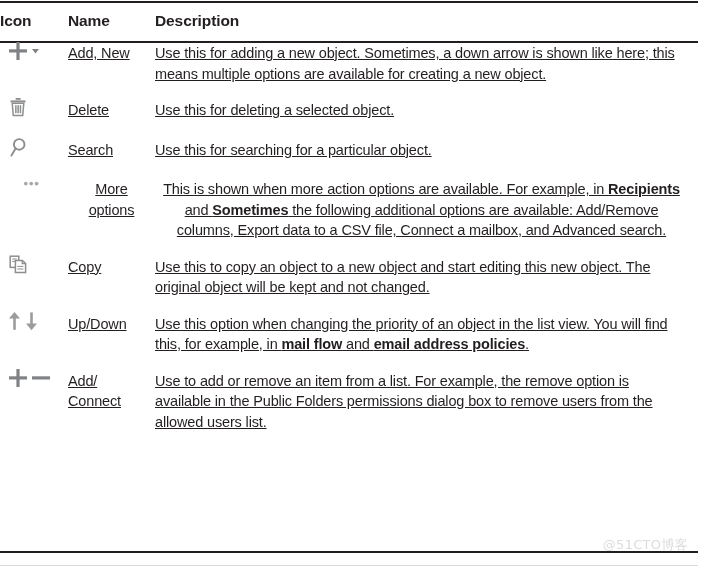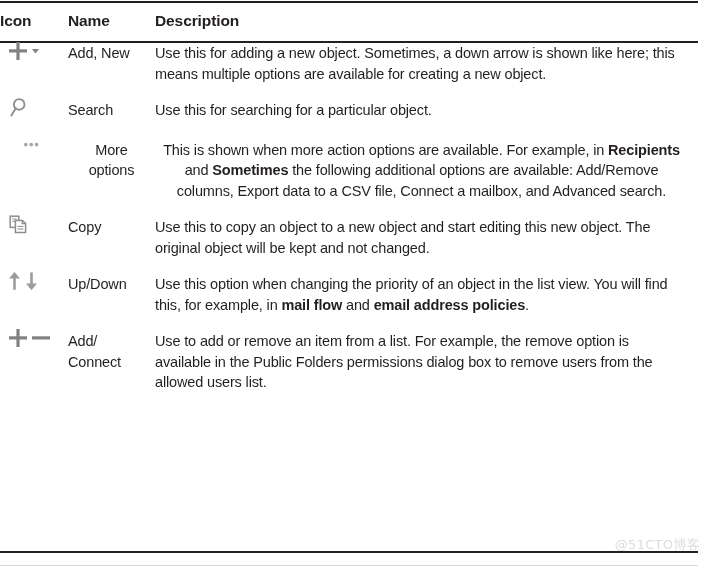--- a/index.html
+++ b/index.html
@@ -74,20 +74,21 @@
     width: 698px; height: 1px;
     background: #d8d8d8;
   }
 
   tbody td {
     vertical-align: top;
     font-size: 14.5px;
     line-height: 20.5px;
     color: #231f20;
     padding: 0;
+    text-decoration: underline;
   }
 
   td.cell-icon {
     padding-left: 8px;
     padding-top: 4px;
   }
   td.cell-name {
     padding-top: 7px;
     letter-spacing: -0.15px;
     white-space: pre-line;
@@ -110,21 +111,21 @@
   
   .ico {
     display: inline-block;
     position: relative;
     color: #808285;
   }
   .ico svg { display: block; }
 
   .watermark {
     position: absolute;
-    right: 8px;
+    right: 20px;
     top: 536px;
     font-size: 13px;
     color: #dcdcdc;
     letter-spacing: 0.3px;
     font-family: "DejaVu Sans", sans-serif;
     user-select: none;
   }
 </style>
 </head>
 <body>
@@ -154,20 +155,36 @@
               <rect x="8.4" y="1" width="3.2" height="18" fill="#808285"></rect>
               <path d="M24 8 L31 8 L27.5 12.6 Z" fill="#808285"></path>
             </svg>
           </span>
         </td>
         <td class="cell-name">Add, New</td>
         <td class="cell-desc">Use this for adding a new object. Sometimes, a down arrow is shown like here; this means multiple options are available for creating a new object.</td>
       </tr>
 
 
+      <tr>
+        <td class="cell-icon">
+          <span class="ico">
+            <svg width="34" height="21" viewBox="0 0 34 21">
+              <rect x="2.5" y="3.4" width="15" height="2.0" fill="#8c8e90"></rect>
+              <rect x="7.6" y="1.0" width="5" height="1.8" fill="#8c8e90"></rect>
+              <path d="M4.2 6.2 L15.8 6.2 L14.7 18.6 L5.3 18.6 Z" fill="none" stroke="#8c8e90" stroke-width="1.5"></path>
+              <rect x="7.1" y="8.2" width="1.5" height="8" fill="#8c8e90"></rect>
+              <rect x="9.4" y="8.2" width="1.5" height="8" fill="#8c8e90"></rect>
+              <rect x="11.7" y="8.2" width="1.5" height="8" fill="#8c8e90"></rect>
+            </svg>
+          </span>
+        </td>
+        <td class="cell-name">Delete</td>
+        <td class="cell-desc">Use this for deleting a selected object.</td>
+      </tr>
 
       <tr>
         <td class="cell-icon">
           <span class="ico">
             <svg width="34" height="21" viewBox="0 0 34 21">
               <circle cx="11.2" cy="7.4" r="5.3" fill="none" stroke="#8c8e90" stroke-width="1.9"></circle>
               <line x1="7.6" y1="11.4" x2="3.4" y2="18.6" stroke="#8c8e90" stroke-width="1.9" stroke-linecap="round"></line>
             </svg>
           </span>
         </td>

